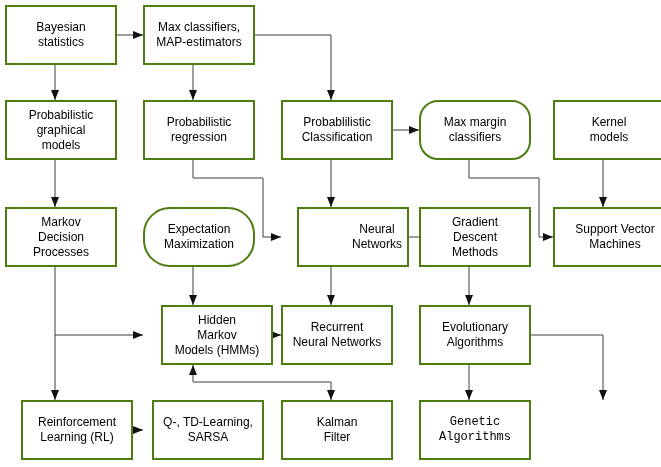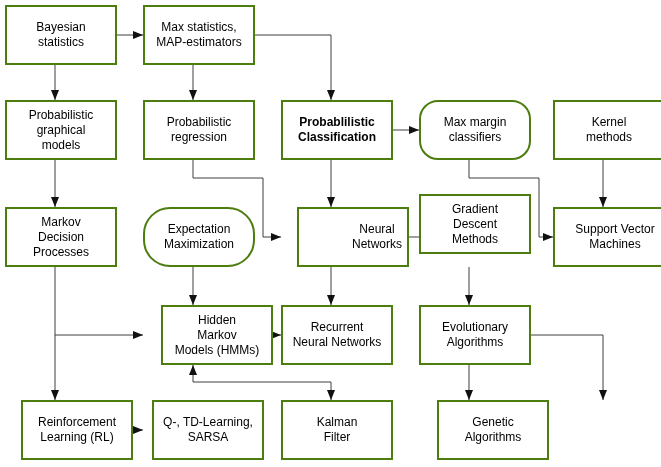--- a/index.html
+++ b/index.html
@@ -78,60 +78,60 @@
       <path d="M469,365 V400" class="edge" marker-end="url(#arrow)"></path>
       <path d="M519,335 H603 V400" class="edge" marker-end="url(#arrow)"></path>
       <path d="M105,430 H143" class="edge" marker-end="url(#arrow)"></path>
     </svg>
 
   <div class="node" style="left:5px;   top:5px;">
       <span class="label">Bayesian
 statistics</span>
     </div>
   <div class="node" style="left:143px; top:5px;">
-      <span class="label">Max statistics,
+      <span class="label">Max classifiers,
 MAP-estimators</span>
     </div>
 
   <div class="node" style="left:5px;   top:100px;">
       <span class="label">Probabilistic
 graphical
 models</span>
     </div>
   <div class="node" style="left:143px; top:100px;">
       <span class="label">Probabilistic
 regression</span>
     </div>
-  <div class="node" style="left:281px; top:100px;font-weight:bold;">
+  <div class="node" style="left:281px; top:100px;">
       <span class="label">Probablilistic
 Classification</span>
     </div>
   <div class="node" style="left:419px; top:100px;border-radius:19px;">
       <span class="label">Max margin
 classifiers</span>
     </div>
   <div class="node" style="left:553px; top:100px;">
       <span class="label">Kernel
-methods</span>
+models</span>
     </div>
 
   <div class="node" style="left:5px;   top:207px;">
       <span class="label">Markov
 Decision
 Processes</span>
     </div>
   <div class="node" style="left:143px; top:207px;border-radius:27px;">
       <span class="label">Expectation
 Maximization</span>
     </div>
   <div class="node" style="left:297px; top:207px;padding-left:48px;">
       <span class="label">Neural
 Networks</span>
     </div>
-  <div class="node" style="left:419px; top:194px;">
+  <div class="node" style="left:419px; top:207px;">
       <span class="label">Gradient
 Descent
 Methods</span>
     </div>
   <div class="node" style="left:553px; top:207px;padding-left:12px;">
       <span class="label">Support Vector
 Machines</span>
     </div>
 
   <div class="node" style="left:161px; top:305px;">
@@ -153,18 +153,18 @@
 Learning (RL)</span>
     </div>
   <div class="node" style="left:152px; top:400px;">
       <span class="label">Q-, TD-Learning,
 SARSA</span>
     </div>
   <div class="node" style="left:281px; top:400px;">
       <span class="label">Kalman
 Filter</span>
     </div>
-  <div class="node" style="left:437px; top:400px;">
+  <div class="node" style="left:419px; top:400px;font-family:Liberation Mono, monospace;">
       <span class="label">Genetic
 Algorithms</span>
     </div>
 
 </div>
 
 </body></html>

